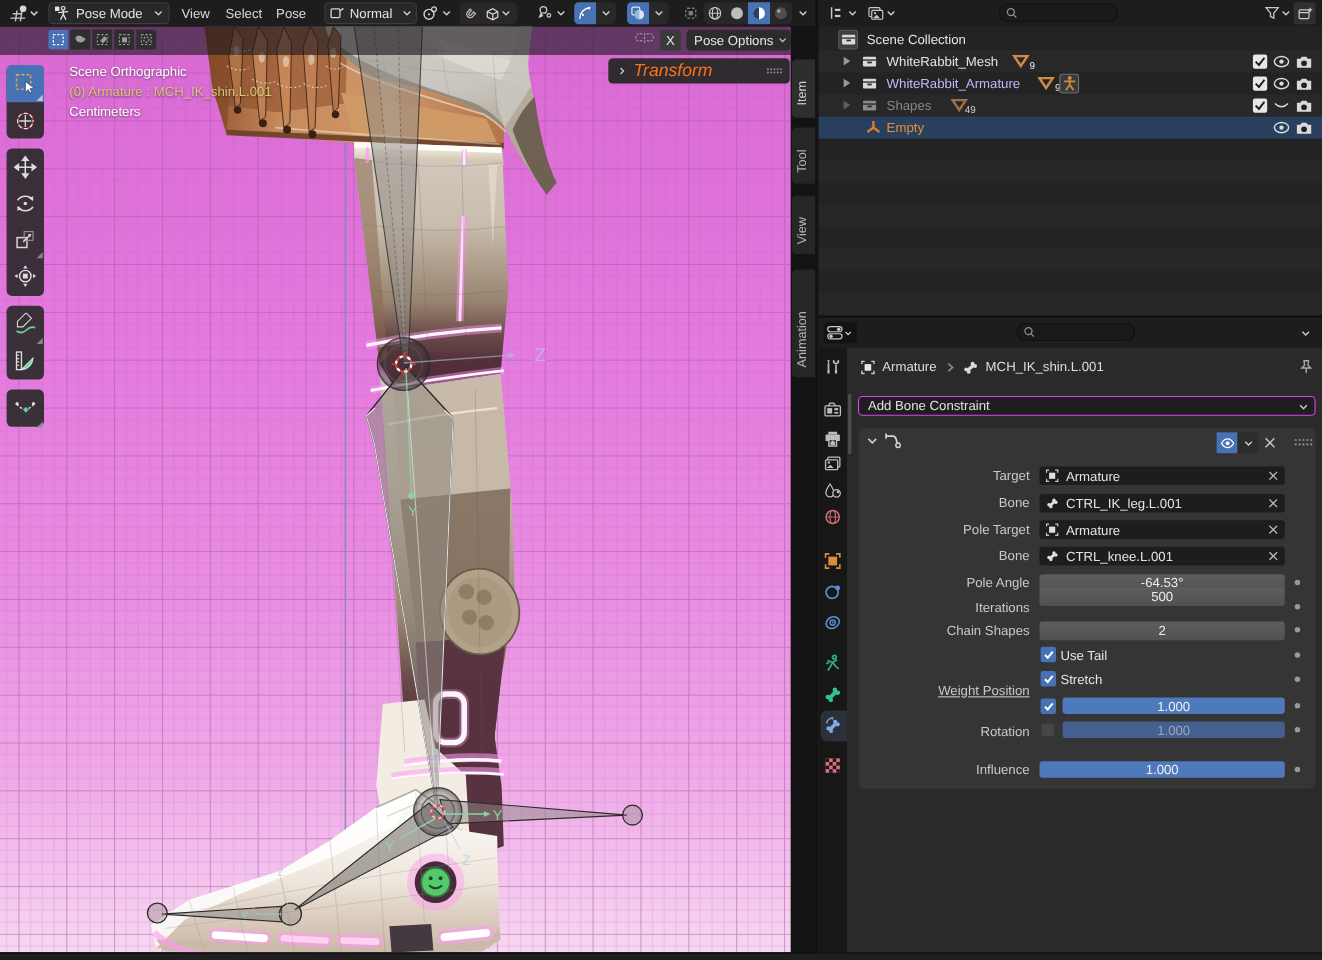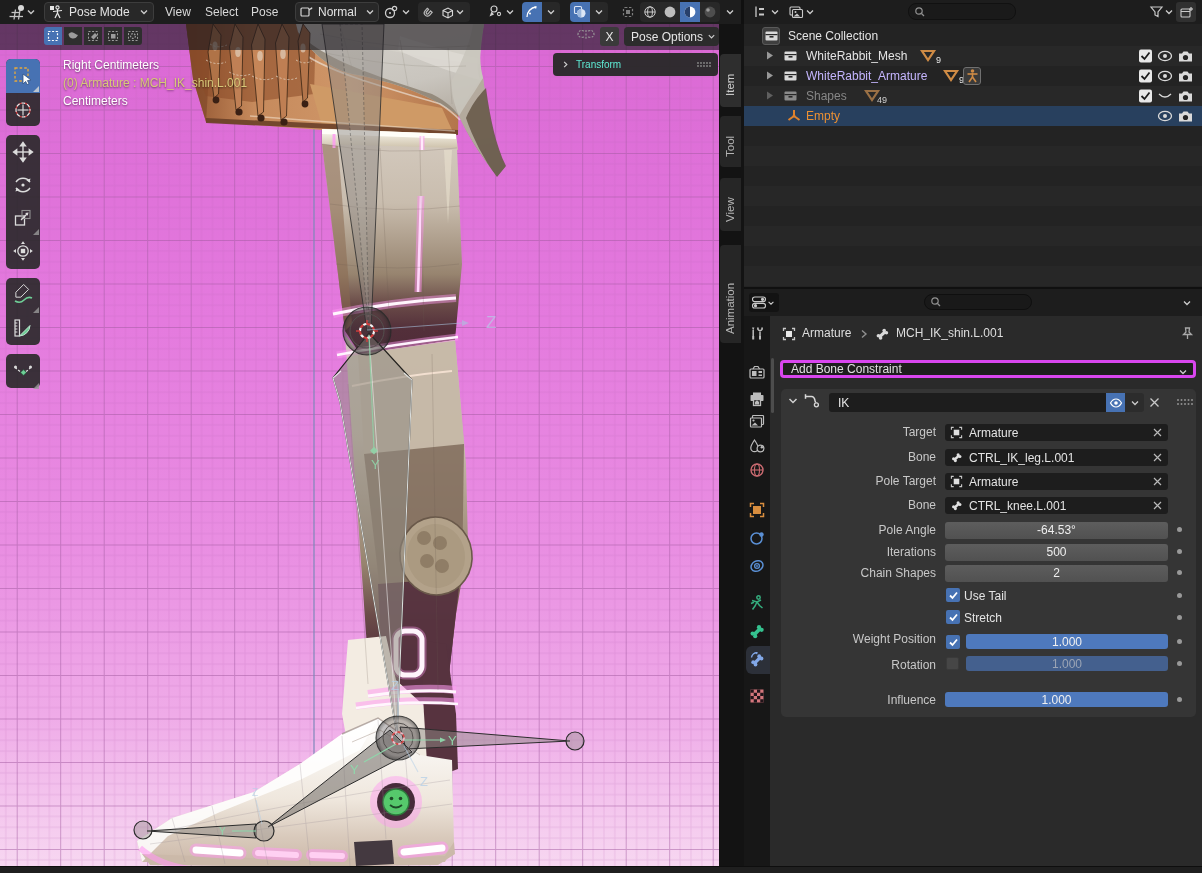--- a/index.html
+++ b/index.html
@@ -456,21 +456,21 @@
     </svg>
     <div class="abs" style="left:600px;top:3px;width:19px;height:19px;background:#3a3a3a;border-radius:3px;color:#e8e8e8;font-size:12px;display:flex;align-items:center;justify-content:center;">X</div>
     <div class="abs" style="left:624px;top:3px;width:95px;height:19px;background:#2c2c2c;border-radius:4px;display:flex;align-items:center;white-space:nowrap;">
       <span style="color:#e6e6e6;font-size:12px;margin-left:7px;">Pose Options</span>
       <svg width="9" height="9" viewBox="0 0 10 10" style="margin-left:4px">
           <path d="M2 3.5 L5 6.5 L8 3.5" stroke="#cdcdcd" stroke-width="1.3" fill="none"></path>
         </svg>
     </div>
 
     
-    <div class="abs" style="left:63px;top:34px;color:#ffffff;font-size:12px;text-shadow:0 1px 2px rgba(0,0,0,0.5);">Right Centimeters</div>
+    <div class="abs" style="left:63px;top:34px;color:#ffffff;font-size:12px;text-shadow:0 1px 2px rgba(0,0,0,0.5);">Scene Orthographic</div>
     <div class="abs" style="left:63px;top:52px;color:#d8c878;font-size:12px;text-shadow:0 1px 2px rgba(0,0,0,0.5);">(0) Armature : MCH_IK_shin.L.001</div>
     <div class="abs" style="left:63px;top:70px;color:#ffffff;font-size:12px;text-shadow:0 1px 2px rgba(0,0,0,0.5);">Centimeters</div>
 
     
     <div class="abs" style="left:6px;top:35px;width:34px;height:67px;background:rgba(40,40,40,0.9);border-radius:5px;"></div>
     <div class="abs" style="left:6px;top:111px;width:34px;height:134px;background:rgba(40,40,40,0.9);border-radius:5px;"></div>
     <div class="abs" style="left:6px;top:254px;width:34px;height:67px;background:rgba(40,40,40,0.9);border-radius:5px;"></div>
     <div class="abs" style="left:6px;top:330px;width:34px;height:34px;background:rgba(40,40,40,0.9);border-radius:5px;"></div>
     
     <div class="abs" style="left:6px;top:35px;width:34px;height:34px;background:#4772b3;border-radius:5px 5px 0 0;display:flex;align-items:center;justify-content:center;">
@@ -563,21 +563,21 @@
         <path d="M6 0 L6 6 L0 6 Z" fill="#9a9a9a" opacity="0.8"></path>
       </svg>
     <svg class="abs" style="left:33px;top:359px" width="6" height="6" viewBox="0 0 6 6">
         <path d="M6 0 L6 6 L0 6 Z" fill="#9a9a9a" opacity="0.8"></path>
       </svg>
     
     <div class="abs" style="left:553px;top:29px;width:165px;height:23px;background:rgba(41,41,41,0.96);border-radius:4px;display:flex;align-items:center;">
       <svg width="9" height="9" viewBox="0 0 10 10" style="margin-left:8px">
           <path d="M3.5 2 L6.5 5 L3.5 8" stroke="#cdcdcd" stroke-width="1.3" fill="none"></path>
         </svg>
-      <span style="color:#5eead4;font-size:10px;margin-left:6px;">Transform</span>
+      <span style="color:#f97316;font-size:16px;margin-left:6px;font-style:italic;">Transform</span>
       <svg width="16" height="10" style="position:absolute;right:6px" viewBox="0 0 16 10">
         <g fill="#8a8a8a">
             <circle cx="2" cy="3" r="0.9"></circle>
             <circle cx="5" cy="3" r="0.9"></circle>
             <circle cx="8" cy="3" r="0.9"></circle>
             <circle cx="11" cy="3" r="0.9"></circle>
             <circle cx="14" cy="3" r="0.9"></circle>
             <circle cx="2" cy="6" r="0.9"></circle>
             <circle cx="5" cy="6" r="0.9"></circle>
             <circle cx="8" cy="6" r="0.9"></circle>
@@ -908,39 +908,36 @@
         </g>
       </svg>
     <span class="abs" style="left:152px;top:37px;color:#dedede;font-size:12px;">MCH_IK_shin.L.001</span>
     <svg class="abs" style="left:436px;top:37px" width="15" height="15" viewBox="0 0 15 15">
         <g stroke="#a8a8a8" stroke-width="1.3" fill="none">
           <path d="M5.5 2 h4 l-0.5 4 l2.5 2.5 h-8 l2.5 -2.5 z"></path>
           <line x1="7.5" y1="8.5" x2="7.5" y2="13"></line>
         </g>
       </svg>
 
-    <div class="abs" style="left:36px;top:71px;width:416px;height:18px;background:#1e1e1e;border:3px solid #d946ef;border-radius:4px;display:flex;align-items:center;">
+    <div class="abs" style="left:36px;top:71px;width:416px;height:18px;background:#1e1e1e;border:1px solid #d946ef;border-radius:4px;display:flex;align-items:center;">
       <span style="color:#e0e0e0;font-size:12px;margin-left:8px;">Add Bone Constraint</span>
       <svg width="10" height="10" viewBox="0 0 10 10" style="position:absolute;right:5px;top:4px">
           <path d="M2 3.5 L5 6.5 L8 3.5" stroke="#cdcdcd" stroke-width="1.3" fill="none"></path>
         </svg>
     </div>
 
     <div class="abs" style="left:37px;top:100px;width:415px;height:328px;background:#353535;border-radius:5px;"></div>
     <svg class="abs" style="left:43px;top:106px" width="12" height="12" viewBox="0 0 12 12">
         <path d="M2.5 4 L6 7.5 L9.5 4" stroke="#d0d0d0" stroke-width="1.5" fill="none"></path>
       </svg>
     <svg class="abs" style="left:59px;top:103px" width="17" height="17" viewBox="0 0 17 17">
         <path d="M2.5 4.5 L8.5 4.5 C10.5 4.5 11.5 6 12 8.5 L12.6 10.6" fill="none" stroke="#d8d8d8" stroke-width="1.5"></path>
         <path d="M2.5 2.2 L2.5 6.8" stroke="#d8d8d8" stroke-width="1.5"></path>
         <circle cx="13.4" cy="12.8" r="2" fill="none" stroke="#d8d8d8" stroke-width="1.3"></circle>
       </svg>
-    <div class="abs" style="left:85px;top:104px;width:277px;height:19px;background:#1d1d1d;border-radius:3px 0 0 3px;display:flex;align-items:center;">
-        <span style="color:#e6e6e6;font-size:12px;margin-left:9px;">IK</span>
-      </div>
     <div class="abs" style="left:362px;top:104px;width:19px;height:19px;background:#4772b3;display:flex;align-items:center;justify-content:center;">
       <svg width="14" height="14" viewBox="0 0 14 14">
           <path d="M1.5 7 C3 4.3 5 3 7 3 s4 1.3 5.5 4 C11 9.7 9 11 7 11 S3 9.7 1.5 7 Z" fill="none" stroke="#fff" stroke-width="1.2"></path>
           <circle cx="7" cy="7" r="1.8" fill="#fff"></circle>
         </svg>
     </div>
     <div class="abs" style="left:381px;top:104px;width:19px;height:19px;background:#2c2c2c;border-radius:0 3px 3px 0;display:flex;align-items:center;justify-content:center;">
       <svg width="10" height="10" viewBox="0 0 10 10">
           <path d="M2 3.5 L5 6.5 L8 3.5" stroke="#cdcdcd" stroke-width="1.3" fill="none"></path>
         </svg>
@@ -1024,40 +1021,40 @@
         </svg>
       <span class="ftext">CTRL_knee.L.001</span>
         <svg class="fx" width="11" height="11" viewBox="0 0 11 11">
           <path d="M2 2 L9 9 M9 2 L2 9" stroke="#b9b9b9" stroke-width="1.2"></path>
         </svg>
     </div>
     <div class="plabel" style="top:234px;">Pole Angle</div>
     <div class="pfield nfield" style="top:233px;">-64.53°</div>
     <div class="dot" style="top:238px;"></div>
     <div class="plabel" style="top:256px;">Iterations</div>
-    <div class="pfield nfield" style="top:255px;">500</div>
+    <div class="pfield nfield" style="top:245px;">500</div>
     <div class="dot" style="top:260px;"></div>
     <div class="plabel" style="top:277px;">Chain Shapes</div>
     <div class="pfield nfield" style="top:276px;">2</div>
     <div class="dot" style="top:281px;"></div>
     <div class="chk" style="left:202px;top:299px;">
         <svg width="11" height="11" viewBox="0 0 11 11">
           <path d="M2 5.5 L4.5 8 L9 2.5" stroke="#fff" stroke-width="1.8" fill="none"></path>
         </svg>
       </div>
     <span class="abs" style="left:220px;top:300px;color:#e3e3e3;font-size:12px;">Use Tail</span>
     <div class="dot" style="top:304px;"></div>
     <div class="chk" style="left:202px;top:321px;">
         <svg width="11" height="11" viewBox="0 0 11 11">
           <path d="M2 5.5 L4.5 8 L9 2.5" stroke="#fff" stroke-width="1.8" fill="none"></path>
         </svg>
       </div>
     <span class="abs" style="left:220px;top:322px;color:#e3e3e3;font-size:12px;">Stretch</span>
     <div class="dot" style="top:326px;"></div>
-    <div class="plabel" style="top:343px;">Weight Position</div>
+    <div class="plabel" style="top:332px;text-decoration:underline;">Weight Position</div>
     <div class="chk" style="left:202px;top:346px;">
         <svg width="11" height="11" viewBox="0 0 11 11">
           <path d="M2 5.5 L4.5 8 L9 2.5" stroke="#fff" stroke-width="1.8" fill="none"></path>
         </svg>
       </div>
     <div class="abs slider" style="left:222px;top:345px;width:202px;">1.000</div>
     <div class="dot" style="top:350px;"></div>
     <div class="plabel" style="top:369px;">Rotation</div>
     <div class="abs" style="left:202px;top:368px;width:13px;height:13px;background:#464646;border:1px solid #3a3a3a;border-radius:2px;"></div>
     <div class="abs slider" style="left:222px;top:367px;width:202px;background:#44608e;color:#9ba4b5;">1.000</div>

